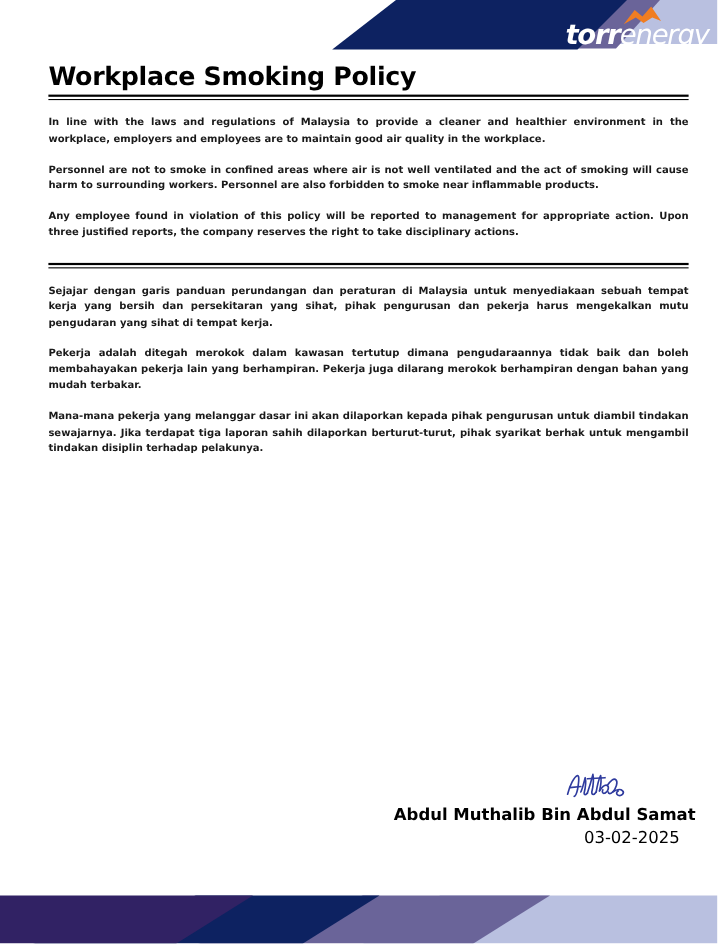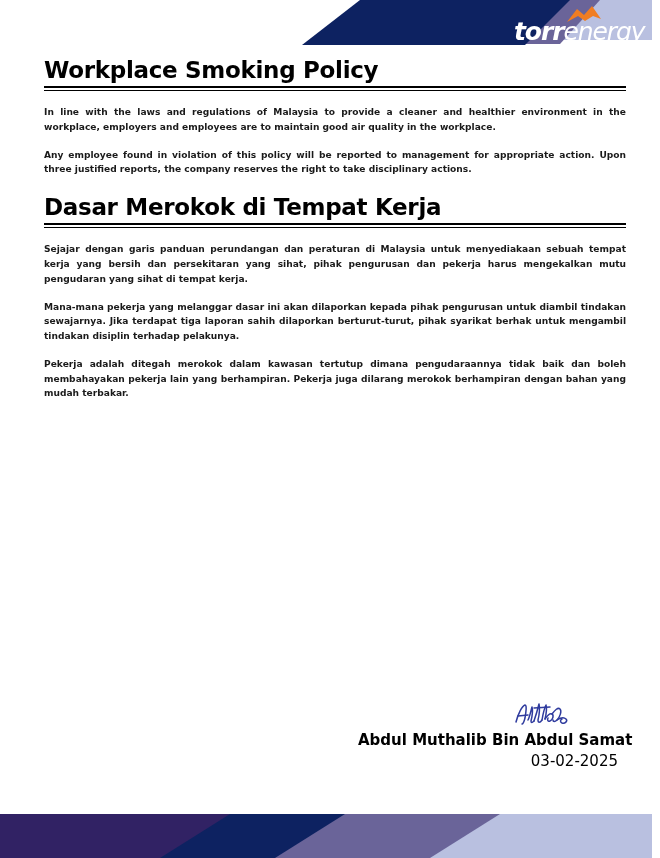--- a/index.html
+++ b/index.html
@@ -177,34 +177,34 @@
 
   <div class="content">
 
     <div>
       <div class="title-block">
         <h1 class="doc-title">Workplace Smoking Policy</h1>
         <div class="title-rule-thick"></div>
         <div class="title-rule-thin"></div>
       </div>
       <p class="body-text">In line with the laws and regulations of Malaysia to provide a cleaner and healthier environment in the workplace, employers and employees are to maintain good air quality in the workplace.</p>
+      <p class="body-text">Personnel are not to smoke in confined areas where air is not well ventilated and the act of smoking will cause harm to surrounding workers. Personnel are also forbidden to smoke near inflammable products.</p>
       <p class="body-text">Any employee found in violation of this policy will be reported to management for appropriate action. Upon three justified reports, the company reserves the right to take disciplinary actions.</p>
     </div>
 
     <div class="section-gap"></div>
 
     <div>
       <div class="title-block">
-        <h1 class="doc-title">Dasar Merokok di Tempat Kerja</h1>
         <div class="title-rule-thick"></div>
         <div class="title-rule-thin"></div>
       </div>
       <p class="body-text">Sejajar dengan garis panduan perundangan dan peraturan di Malaysia untuk menyediakaan sebuah tempat kerja yang bersih dan persekitaran yang sihat, pihak pengurusan dan pekerja harus mengekalkan mutu pengudaran yang sihat di tempat kerja.</p>
+      <p class="body-text">Pekerja adalah ditegah merokok dalam kawasan tertutup dimana pengudaraannya tidak baik dan boleh membahayakan pekerja lain yang berhampiran. Pekerja juga dilarang merokok berhampiran dengan bahan yang mudah terbakar.</p>
       <p class="body-text">Mana-mana pekerja yang melanggar dasar ini akan dilaporkan kepada pihak pengurusan untuk diambil tindakan sewajarnya. Jika terdapat tiga laporan sahih dilaporkan berturut-turut, pihak syarikat berhak untuk mengambil tindakan disiplin terhadap pelakunya.</p>
-      <p class="body-text">Pekerja adalah ditegah merokok dalam kawasan tertutup dimana pengudaraannya tidak baik dan boleh membahayakan pekerja lain yang berhampiran. Pekerja juga dilarang merokok berhampiran dengan bahan yang mudah terbakar.</p>
     </div>
 
   </div>
 
   <div class="sign-block">
     <svg class="signature-img" viewBox="0 0 62 30" xmlns="http://www.w3.org/2000/svg">
       <g fill="none" stroke="#2f3b9e" stroke-width="1.5" stroke-linecap="round" stroke-linejoin="round">
         <path d="M4 22 C6 14, 10 6, 13 5 C15 5, 14 12, 13 18 C12 22, 11 24, 10 24"></path>
         <path d="M6 16 L16 15"></path>
         <path d="M16 20 C18 16, 19 10, 20 7 C21 11, 20 17, 19 21 C19 23, 20 23, 22 21"></path>

